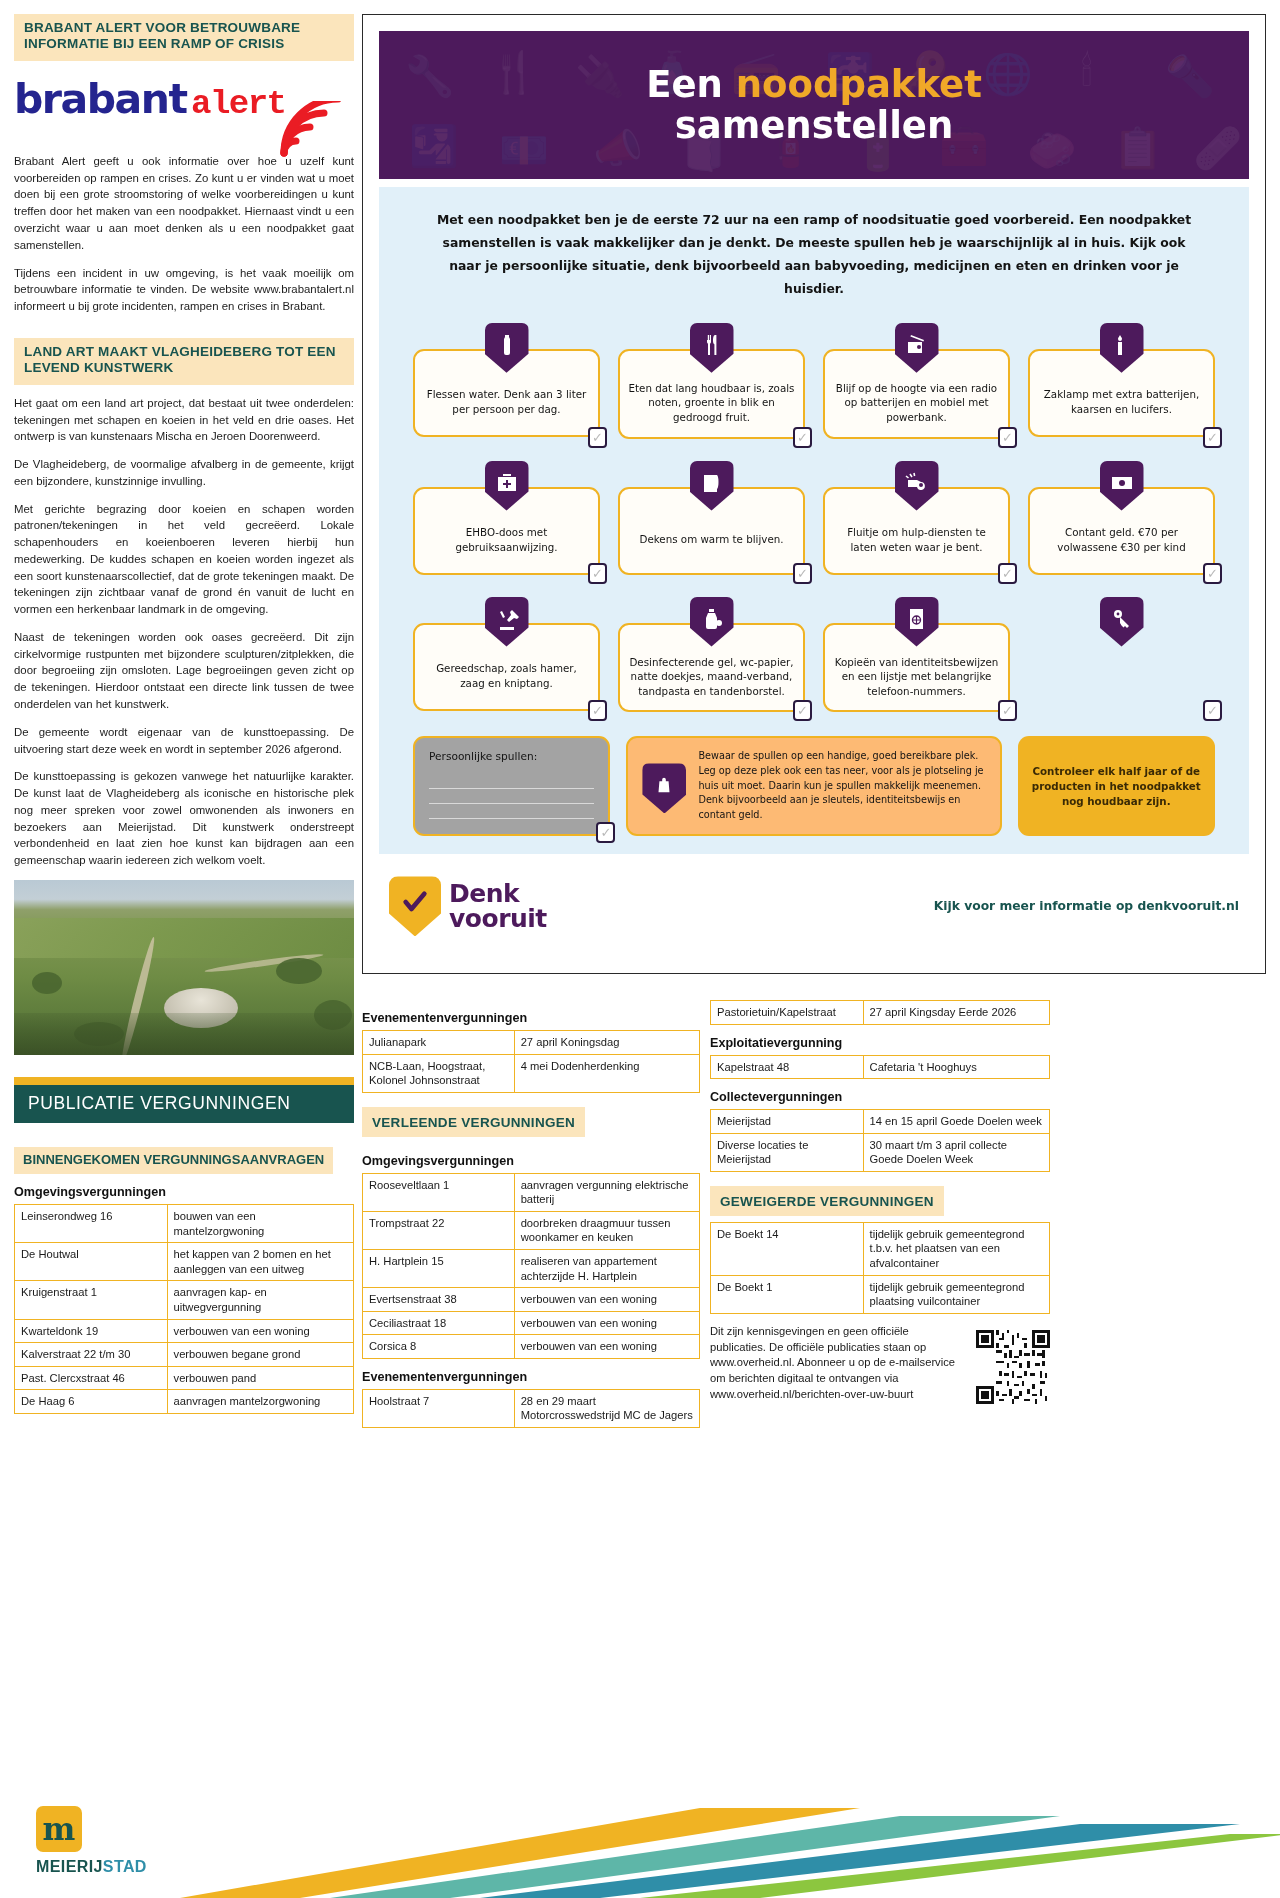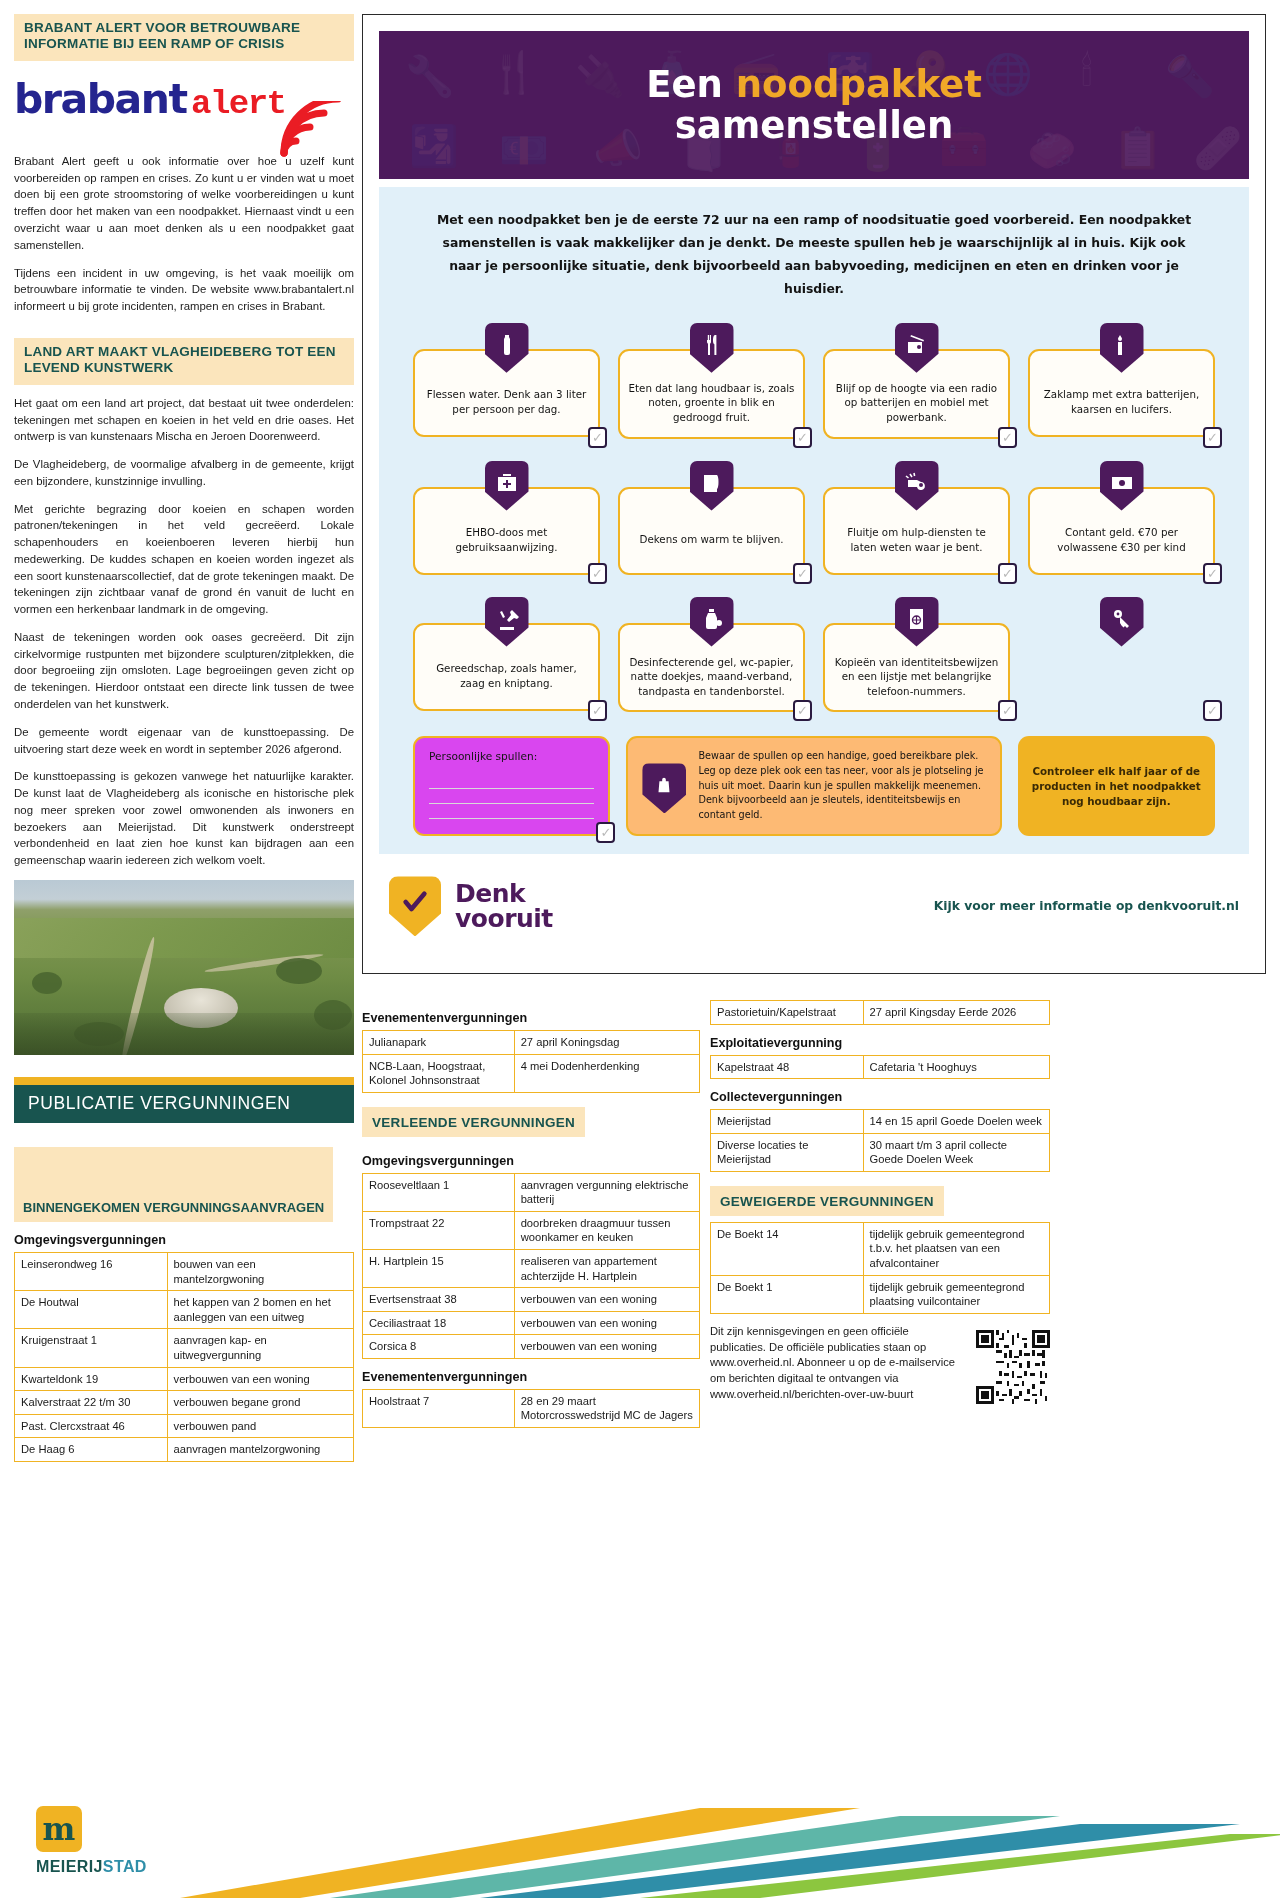--- a/index.html
+++ b/index.html
@@ -72,21 +72,20 @@
   }
   .pub-banner .bar span {
     color:#fff; font-size:17.5px; letter-spacing:.6px; font-weight:400;
   }
   .sub-head-band {
     background:#fbe5bc; display:inline-block; padding:5px 9px 6px 9px; margin-top:14px;
   }
   .sub-head-band span {
     color:#18544f; font-weight:bold; font-size:13px; line-height:1.25; display:block;
     text-transform:uppercase;
-    margin-top:48px;
   }
   .tbl-title {
     font-weight:bold; font-size:12.6px; margin:11px 0 5px 0; color:#111;
   }
   table.vg {
     width:100%; border-collapse:collapse; font-size:11.2px; line-height:1.3;
   }
   table.vg td {
     border:1px solid #f0b323; padding:4px 6px; vertical-align:top; color:#1a1a1a;
   }
@@ -144,21 +143,21 @@
     position:absolute; right:-7px; bottom:-9px; width:19px; height:21px;
     border:2.2px solid #2a1a40; border-radius:4px; background:#fff;
     display:flex; align-items:center; justify-content:center;
     font-size:13px; color:#b9b9b9; z-index:4;
   }
   
   .np-bottom {
     display:grid; grid-template-columns: 1fr 1.9fr 1fr; gap:16px; margin-top:24px;
   }
   .np-personal {
-    border:2.2px solid #f0b323; border-radius:11px; background:#d946ef;
+    border:2.2px solid #f0b323; border-radius:11px; background:#a3a3a3;
     padding:12px 14px; position:relative; min-height:100px;
   }
   .np-personal .lbl { font-size:10.6px; color:#141414; margin-bottom:12px;
     font-family:"DejaVu Sans", sans-serif;}
   .np-personal .ln { border-bottom:1px solid #d9d9d9; height:15px; }
   .np-tip {
     border:2.2px solid #f0b323; border-radius:11px; background:#fdba74;
     padding:11px 14px; display:flex; gap:12px; align-items:flex-start;
   }
   .np-tip .tipshield {
@@ -173,21 +172,21 @@
   .np-warn {
     background:#f0b323; border-radius:11px; padding:14px 12px;
     display:flex; align-items:center; justify-content:center;
   }
   .np-warn p { font-size:10.3px; font-weight:bold; line-height:1.45;
     text-align:center; color:#3a2a05; font-family:"DejaVu Sans", sans-serif;}
   .np-footer {
     display:flex; align-items:center; justify-content:space-between;
     padding:22px 10px 4px 10px;
   }
-  .dv-logo { display:flex; align-items:center; gap:14px; }
+  .dv-logo { display:flex; align-items:center; gap:8px; }
   .dv-shield {
     width:52px; height:60px; background:#f0b323;
     clip-path: polygon(0 0, 100% 0, 100% 62%, 50% 100%, 0 62%);
     border-radius:9px 9px 0 0; display:flex; align-items:center; justify-content:center;
   }
   .dv-shield svg { width:28px; height:28px; margin-top:-8px;}
   .dv-text { font-family:"DejaVu Sans", sans-serif; font-weight:bold;
     font-size:25px; color:#4d1a5c; line-height:1.02; letter-spacing:-.5px;}
   .np-link { font-size:12.3px; font-weight:bold; color:#18544f;
     font-family:"DejaVu Sans", sans-serif;}

